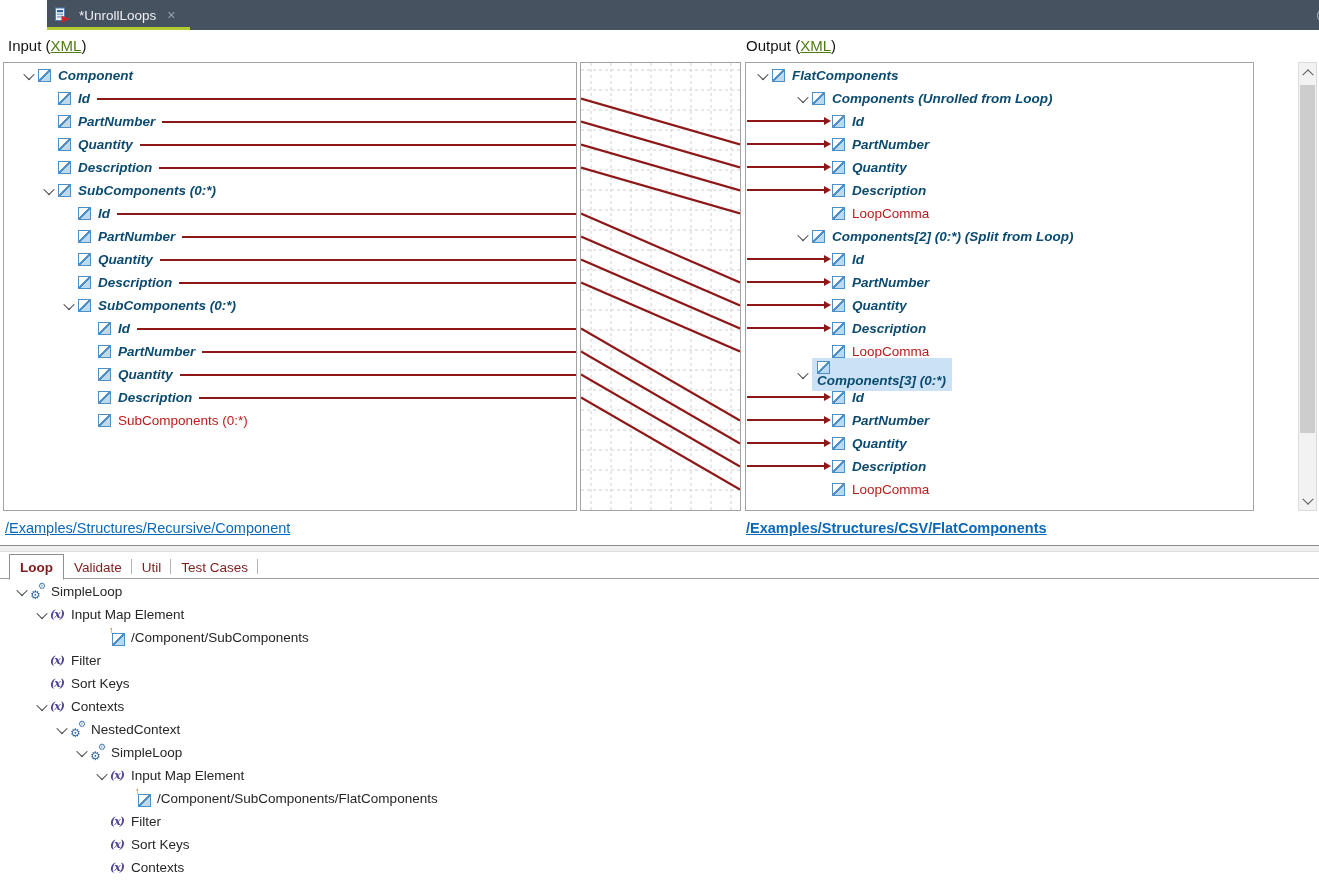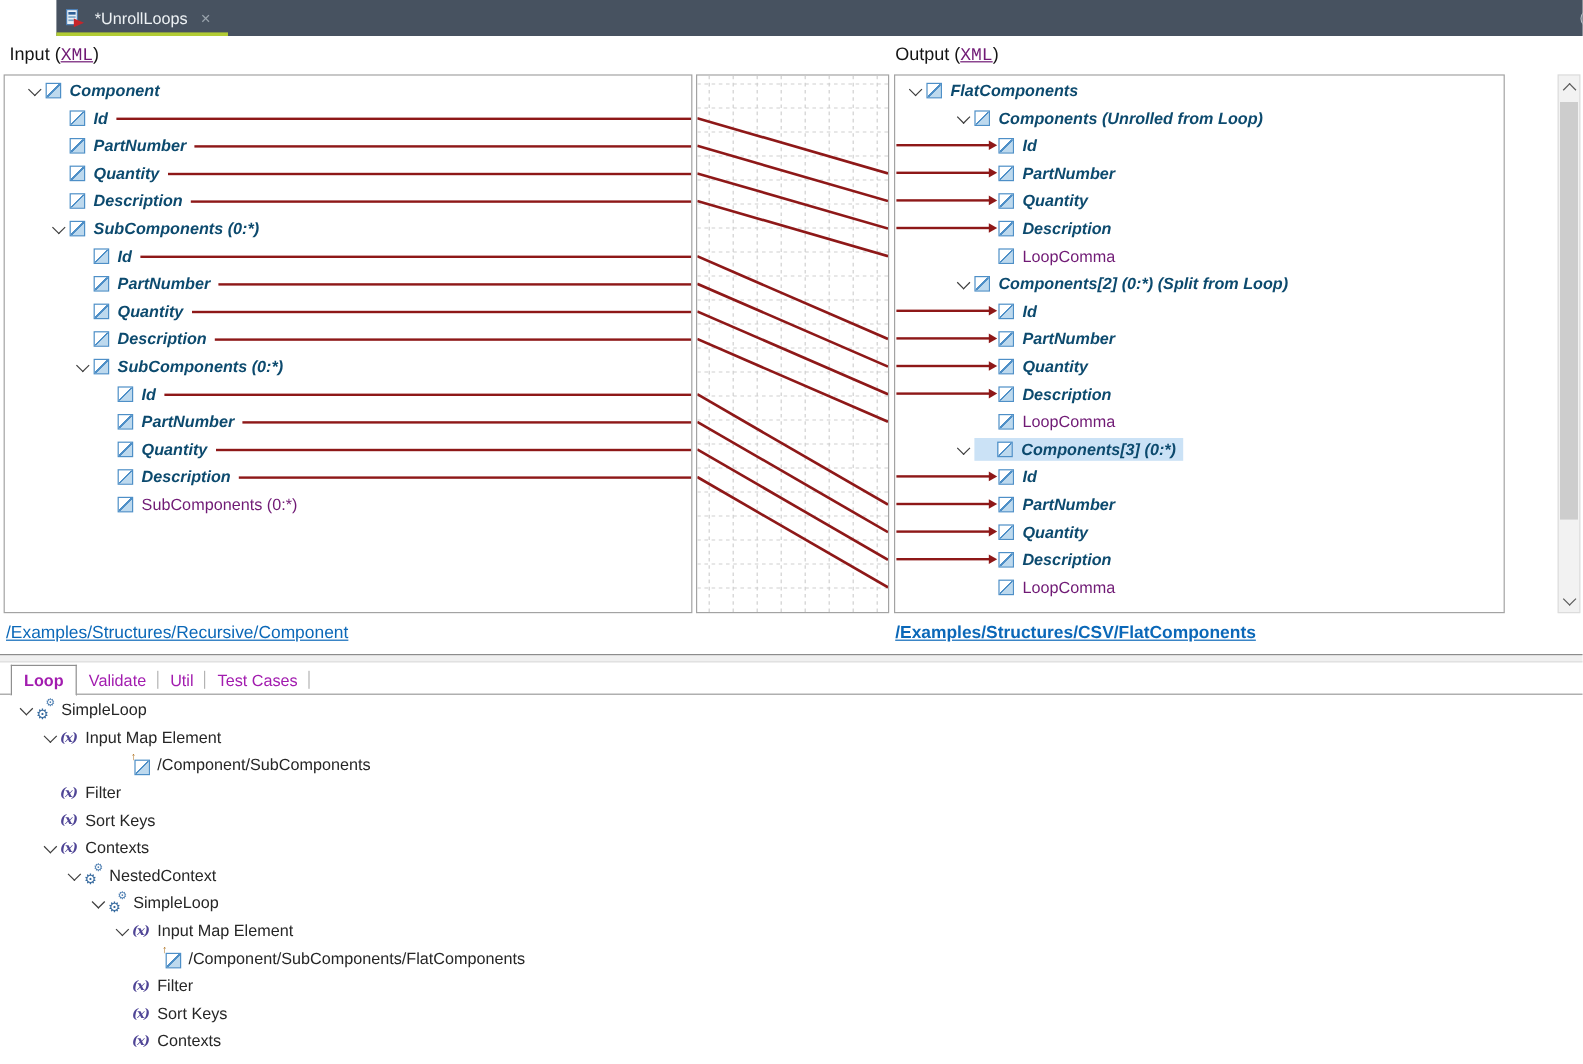--- a/index.html
+++ b/index.html
@@ -13,68 +13,68 @@
   .doc-title{color:#edf1f4;font-size:13.5px;margin-left:7px;white-space:nowrap;}
   .doc-close{color:#9aa4ad;font-size:14px;margin-left:11px;line-height:1;}
   .green-underline{position:absolute;left:0;bottom:0;width:143px;height:3px;background:#b2cc34;}
   .zoom-btns{position:absolute;right:9px;top:0;height:30px;display:flex;align-items:center;gap:10px;}
   .circle-btn{width:15px;height:15px;border:1px solid #b6bec6;border-radius:50%;color:#c6cdd4;
               font-size:12px;line-height:13px;text-align:center;box-sizing:border-box;}
 
   
   .pane-header{position:absolute;top:37px;font-size:15px;color:#141414;white-space:nowrap;}
   #input-header{left:8px;} #output-header{left:746px;}
-  .lnk{color:#701a75;text-decoration:underline;font-family:Liberation Mono, monospace;}
+  .lnk{color:#4d7c0f;text-decoration:underline;}
   .footer-link{position:absolute;top:520px;font-size:14.5px;color:#0b68b8;text-decoration:underline;
                white-space:nowrap;}
   #input-footer{left:5px;} #output-footer{left:746px;font-weight:bold;}
 
   
   .panel{position:absolute;top:62px;height:449px;border:1px solid #a3a3a3;background:#fff;
          box-sizing:border-box;overflow:hidden;}
   #input-panel{left:3px;width:574px;}
   #canvas-box{left:580px;width:161px;}
   #output-panel{left:745px;width:509px;}
   .tree{padding-top:1px;}
 
   
   .trow{height:23px;display:flex;align-items:center;position:relative;box-sizing:border-box;}
   .slot{width:18px;flex:0 0 18px;display:flex;justify-content:center;align-items:center;}
   .chev{width:7px;height:7px;border-right:1.6px solid #3d3d3d;border-bottom:1.6px solid #3d3d3d;
         transform:rotate(45deg) translate(-1px,-1px);}
   .el-icon{width:11px;height:11px;flex:0 0 11px;margin-right:7px;border:1px solid #4e8fc7;box-sizing:content-box;
            background:linear-gradient(to bottom right,#ffffff 0 45%,#4e8fc7 45% 55%,#bdd9ee 55% 100%);}
-  .tlabel{font-size:13.5px;color:#701a75;white-space:nowrap;line-height:1;}
+  .tlabel{font-size:13.5px;color:#b91c1c;white-space:nowrap;line-height:1;}
   .mapped>.tlabel,.mapped .tlabel{font-weight:bold;font-style:italic;color:#0c4a6e;}
   .mapline{flex:1;height:2px;background:#8e1818;margin-left:7px;}
   .maparrow{position:absolute;left:1px;top:10px;height:2px;background:#8e1818;}
   .maparrow::after{content:"";position:absolute;right:-6px;top:-3px;width:0;height:0;
                    border-left:7px solid #8e1818;border-top:4px solid transparent;border-bottom:4px solid transparent;}
-  .selwrap{display:flex;align-items:flex-start;background:#cbe2f6;padding:3px 6px 3px 19px;}
+  .selwrap{display:flex;align-items:flex-start;background:#cbe2f6;padding:3px 6px 3px 5px;flex-direction:column;}
 
   
   #scrollbar{position:absolute;left:1298px;top:62px;width:19px;height:449px;background:#f2f2f2;
              border:1px solid #dcdcdc;box-sizing:border-box;}
   .sb-btn{height:17px;display:flex;align-items:center;justify-content:center;}
   .sb-chev{width:7px;height:7px;border-right:1.7px solid #5a5a5a;border-bottom:1.7px solid #5a5a5a;}
   .sb-chev.up{transform:rotate(-135deg) translate(-2px,-2px);}
   .sb-chev.down{transform:rotate(45deg) translate(-2px,-2px);}
   .sb-track{position:absolute;left:0;top:17px;bottom:17px;right:0;}
   .sb-thumb{position:absolute;left:1px;right:1px;top:5px;height:348px;background:#cdcdcd;}
   .sb-down{position:absolute;bottom:0;left:0;right:0;}
 
   
   .splitter{position:absolute;left:0;top:545px;width:1319px;height:7px;background:#f0f0f0;
             border-top:1px solid #8c8c8c;border-bottom:1px solid #dedede;box-sizing:border-box;}
 
   
   .tabstrip{position:absolute;left:0;top:554px;width:1319px;height:25px;}
   .tabstrip::after{content:"";position:absolute;left:0;right:0;bottom:0;height:1px;background:#9c9c9c;}
   .tab{position:relative;display:inline-flex;align-items:center;height:24px;padding:0 10px;
-       font-size:13.5px;color:#a21caf;vertical-align:bottom;box-sizing:border-box;}
+       font-size:13.5px;color:#7f1d1d;vertical-align:bottom;box-sizing:border-box;}
   .tab:first-child{margin-left:9px;}
   .tab.active{border:1px solid #8f8f8f;border-bottom:1px solid #fff;background:#fff;font-weight:bold;
               z-index:2;height:26px;margin-bottom:-1px;}
   .tab:not(.active)::after{content:"";position:absolute;right:0;top:4px;bottom:5px;width:1px;background:#b3b3b3;}
 
   
   #loop-tree{position:absolute;left:0;top:580px;width:1319px;}
   .brow{height:23px;display:flex;align-items:center;box-sizing:border-box;}
   .bslot{width:16px;flex:0 0 16px;display:flex;justify-content:center;align-items:center;}
   .bicon{width:16px;flex:0 0 16px;height:16px;margin-right:5px;position:relative;}

